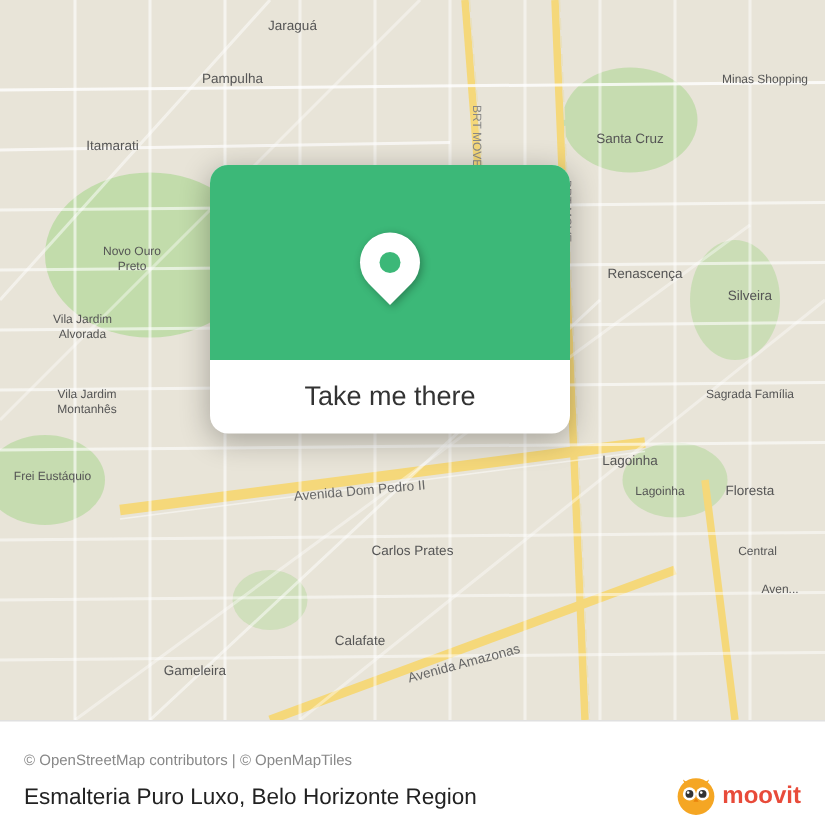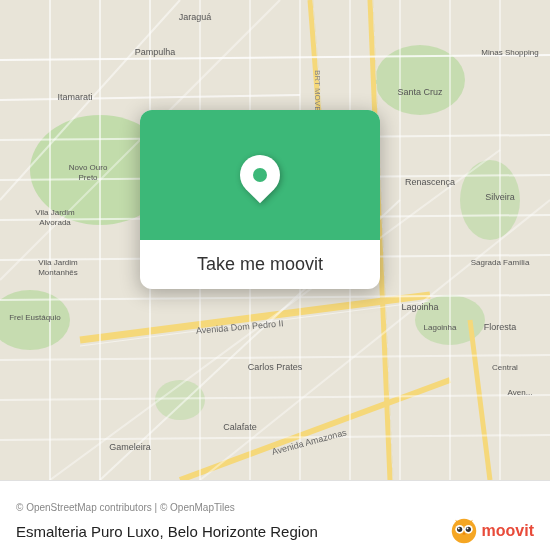--- a/index.html
+++ b/index.html
@@ -236,21 +236,21 @@
 
   <div id="card-overlay">
     <div id="card-map-section">
       <div class="location-pin">
         <div class="pin-circle">
           <div class="pin-inner"></div>
         </div>
       </div>
     </div>
     <div id="card-button-section">
-      <button id="take-me-there-btn">Take me moovit</button>
+      <button id="take-me-there-btn">Take me there</button>
     </div>
   </div>
 </div>
 
 <div id="bottom-bar">
   <div id="attribution">© OpenStreetMap contributors | © OpenMapTiles</div>
   <div id="location-row">
     <span id="location-text">Esmalteria Puro Luxo, Belo Horizonte Region</span>
     <div id="moovit-logo">
 

